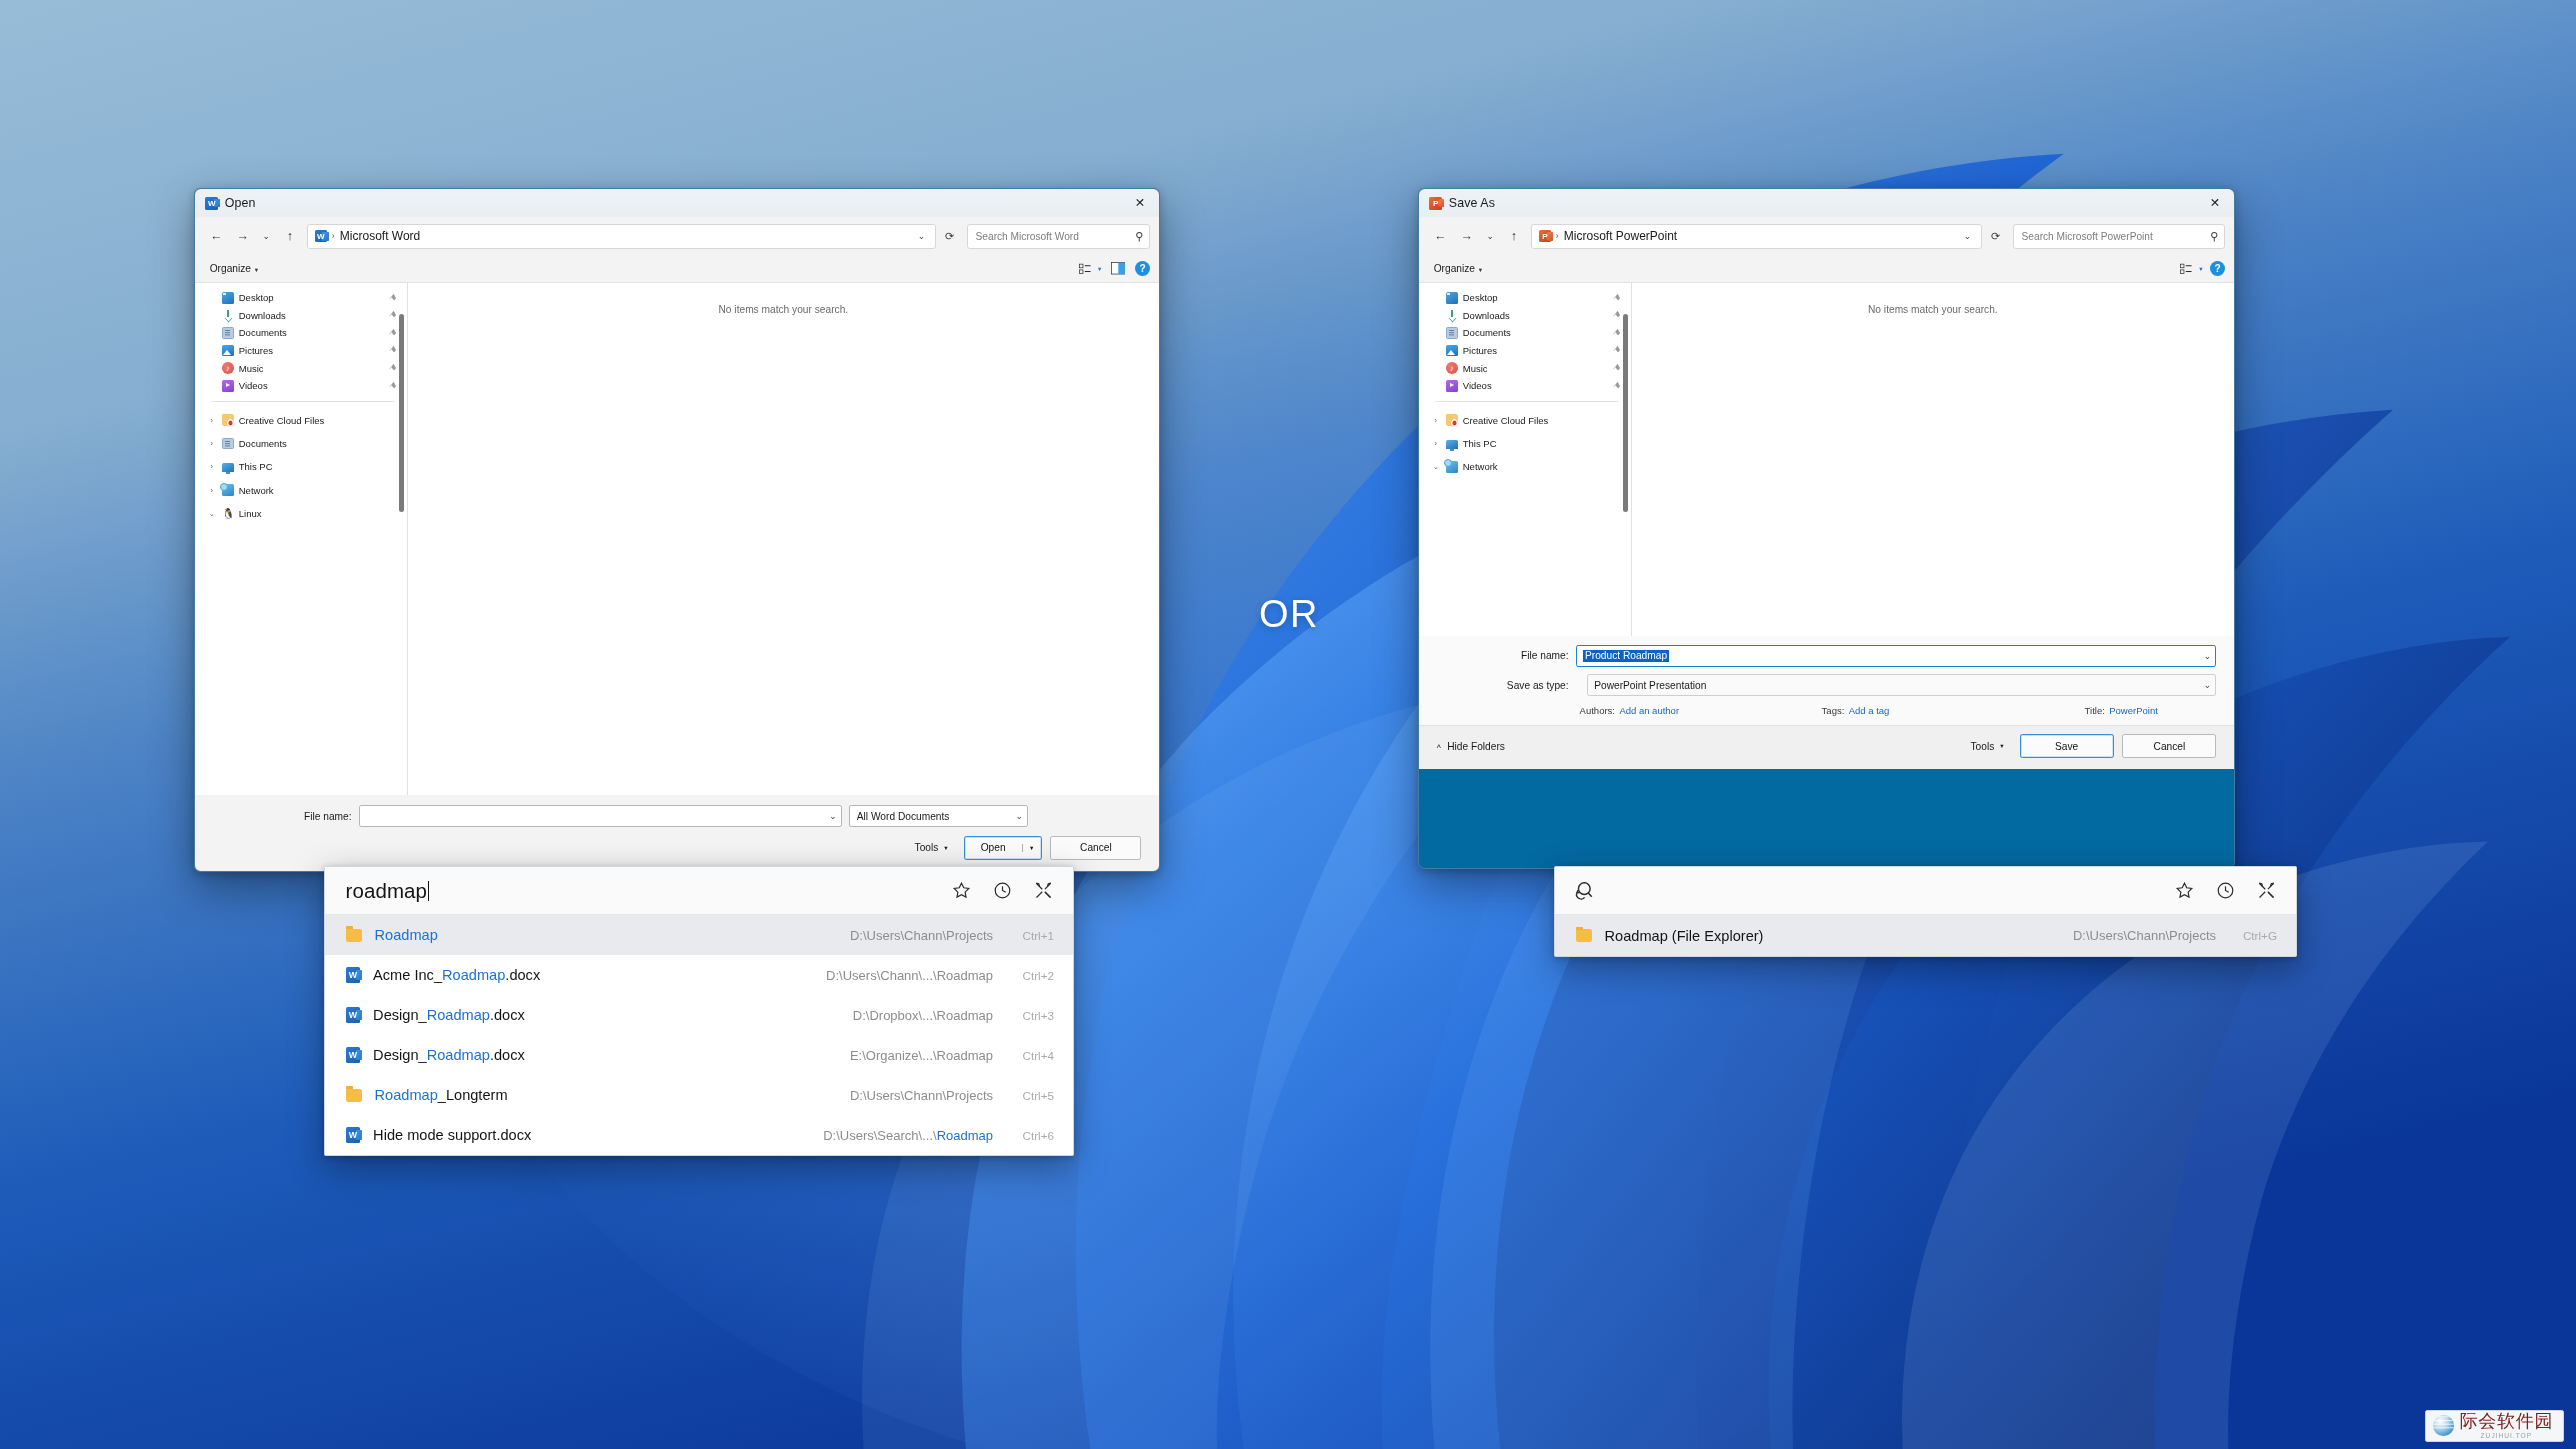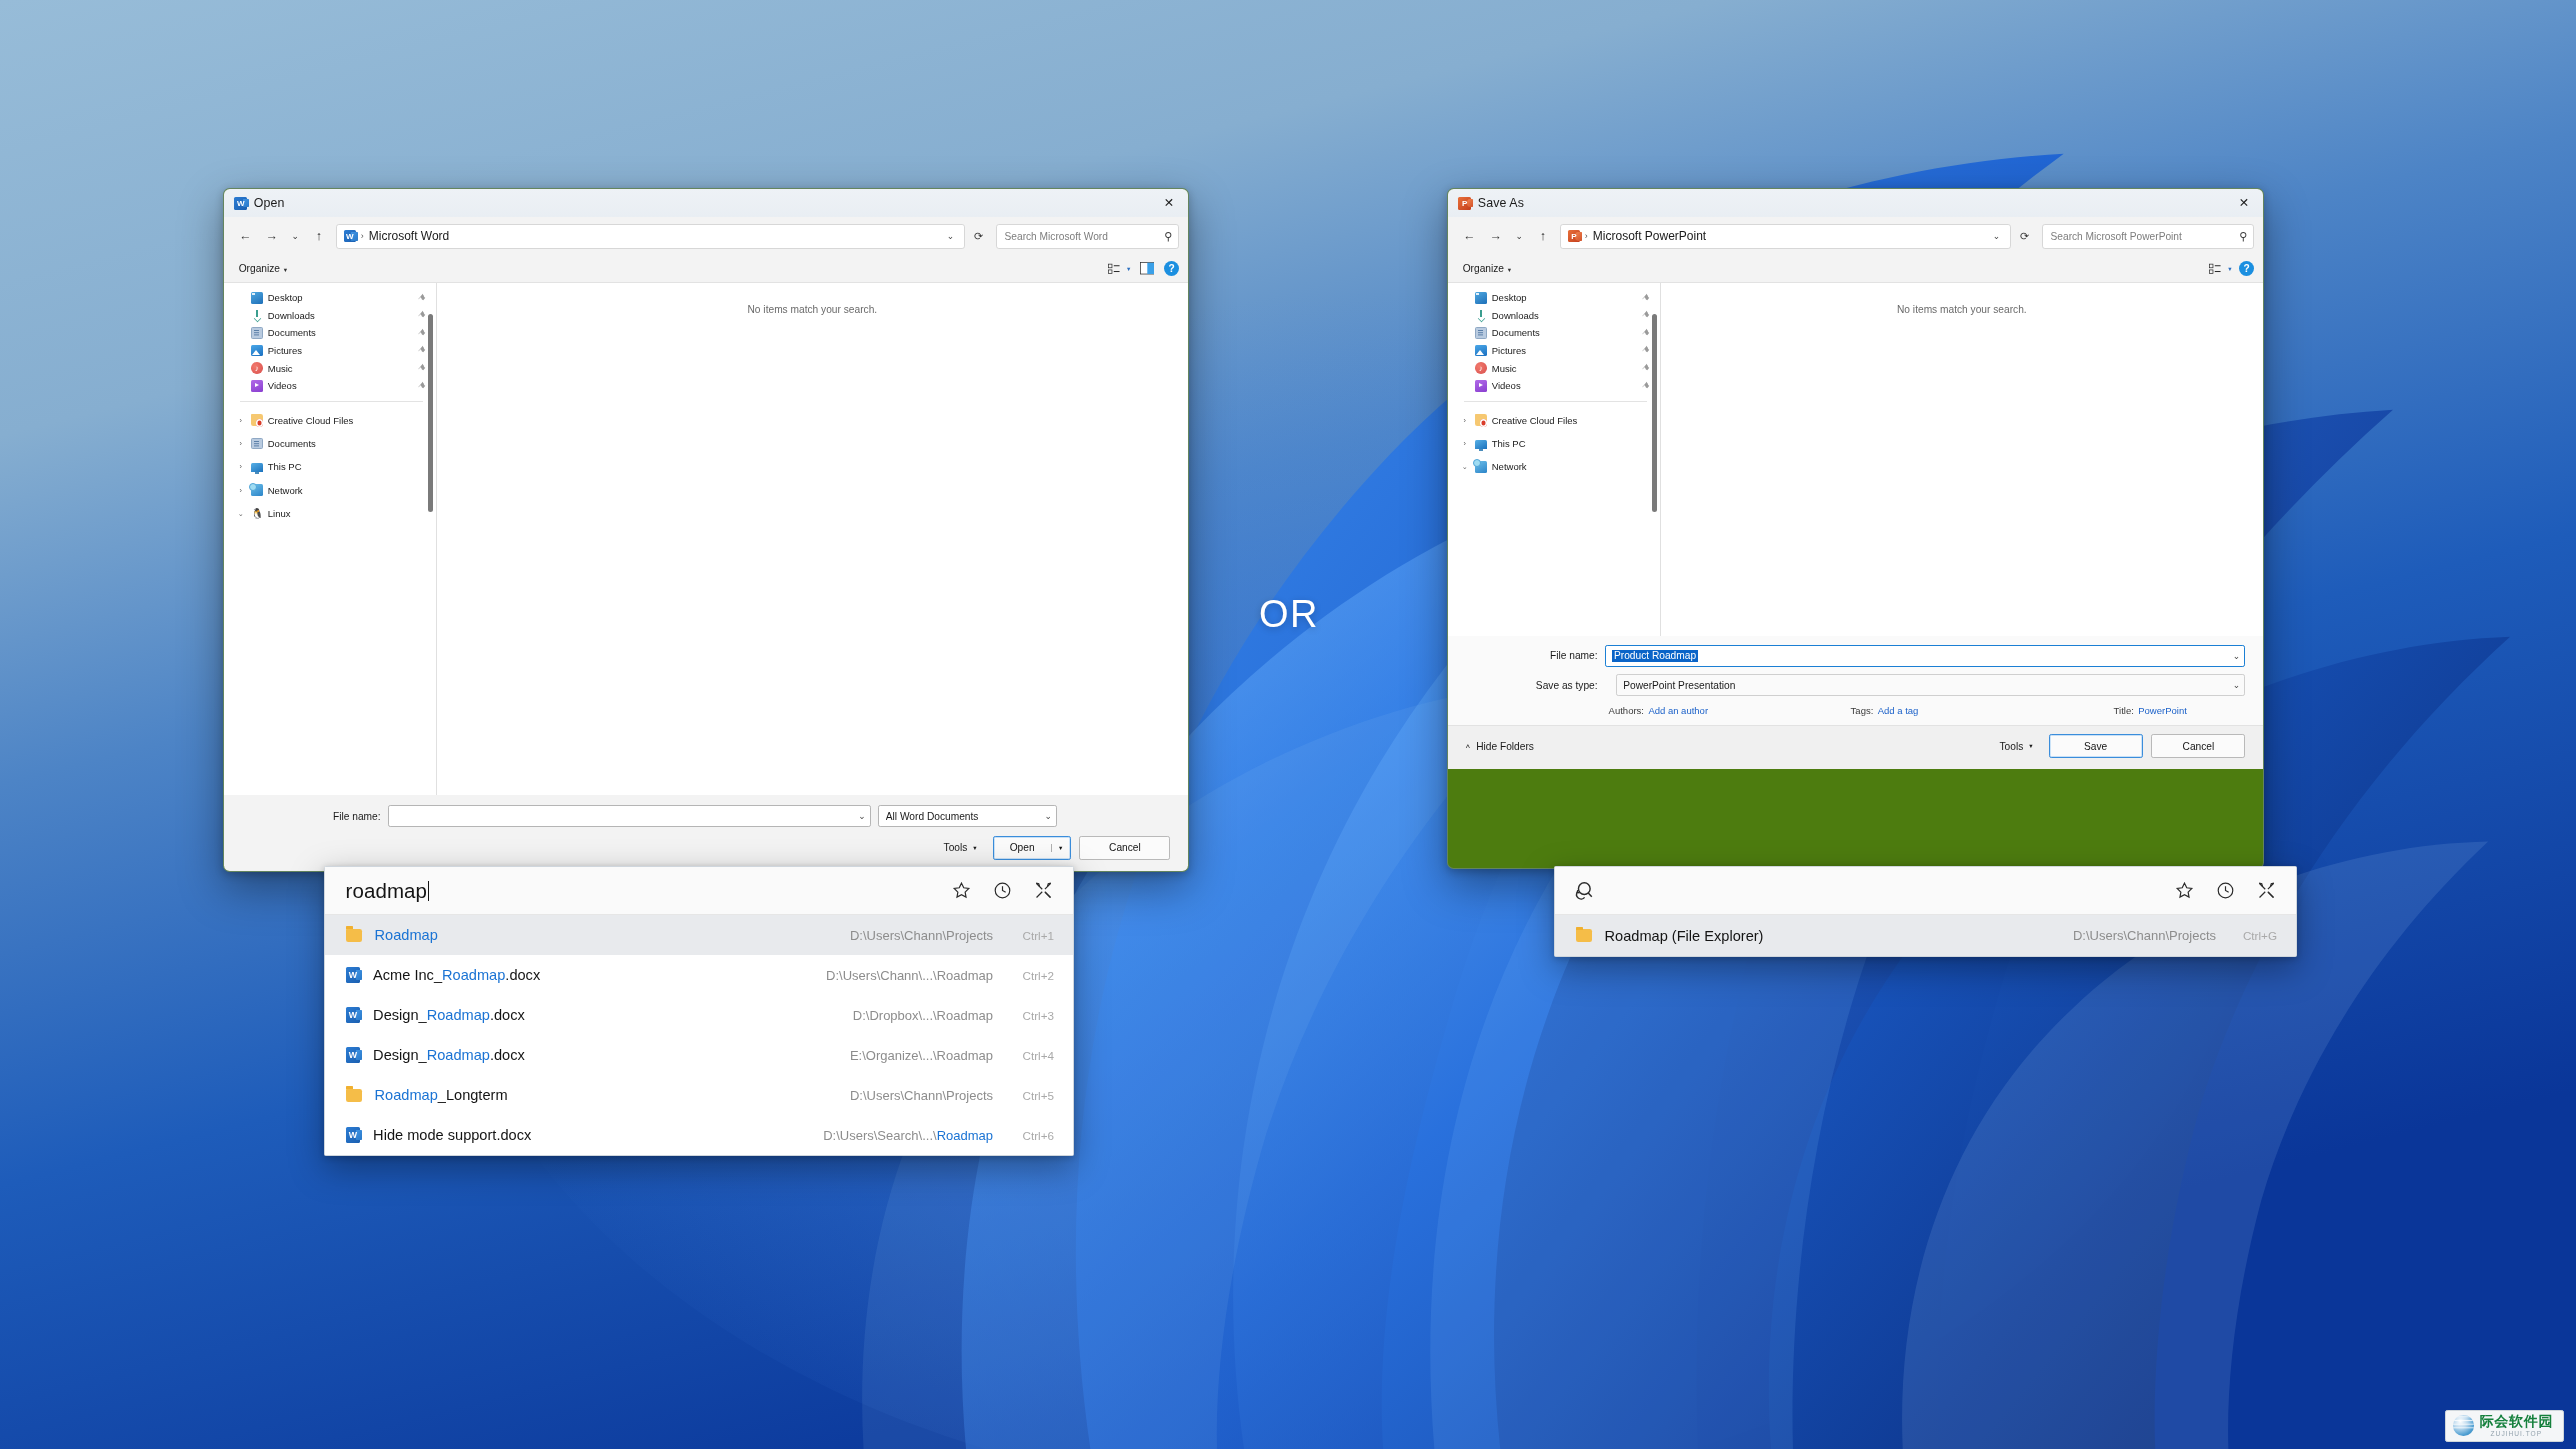--- a/index.html
+++ b/index.html
@@ -13,26 +13,25 @@
     background: linear-gradient(160deg, #8fb5d4 0%, #8cb3d2 22%, #7fa9cc 38%, #4f86c6 55%, #1f5fbd 72%, #0b3fa8 100%);
   }
 
   
   #wallpaper { position:absolute; inset:0; overflow:hidden; }
   #wallpaper svg { position:absolute; inset:0; width:100%; height:100%; }
 
   
   .dialog {
     position: absolute;
-    background: #4d7c0f;
+    background: #0369a1;
     border-radius: 6.6px;
     box-shadow: 0 16px 44px rgba(0,0,0,.38), 0 2.2px 8.8px rgba(0,0,0,.22);
     overflow: hidden;
     border: 0.7px solid rgba(120,140,160,.55);
-    margin-left: 29px;
   }
   .titlebar {
     height: 28px;
     background: linear-gradient(180deg,#eef2f6 0%, #e9eef3 100%);
     display: flex; align-items: center;
     padding: 0 0 0 10.2px;
     position: relative;
   }
   .titlebar .tb-title {
     font-size: 12.4px; color: #1b1b1b; margin-left: 6.6px; letter-spacing:0.1px;
@@ -245,21 +244,21 @@
     width:20.5px; height:20.5px; border-radius:50%;
     background: radial-gradient(circle at 35% 30%, #fff 0%, #bcd9ee 35%, #4d9ed2 70%, #2b7cb5 100%);
     position:relative; overflow:hidden;
   }
   #watermark .globe::after{
     content:""; position:absolute; left:-2.9px; top:4.4px; right:-2.9px; height:1.5px; background:#fff;
     box-shadow: 0 3.7px 0 #fff, 0 7.3px 0 #fff, 0 -3.7px 0 #fff;
     opacity:.75;
   }
   #watermark .wm-text { display:flex; flex-direction:column; line-height:1; }
-  #watermark .wm-cn { font-size:14px; color:#15803d; letter-spacing:0.7px;font-weight:bold; }
+  #watermark .wm-cn { font-size:18px; color:#7f1d1d; letter-spacing:0.7px; }
   #watermark .wm-en { font-size:6.6px; color:#93a2ad; letter-spacing:1px; text-align:center; margin-top:2.2px;}
 </style>
 </head>
 <body>
 
 <div id="wallpaper">
   <svg viewBox="0 0 3520 1980" preserveAspectRatio="none">
     <defs>
       <linearGradient id="bgg" x1="0" y1="0" x2="0.45" y2="1">
         <stop offset="0%" stop-color="#97bcd8"></stop>

